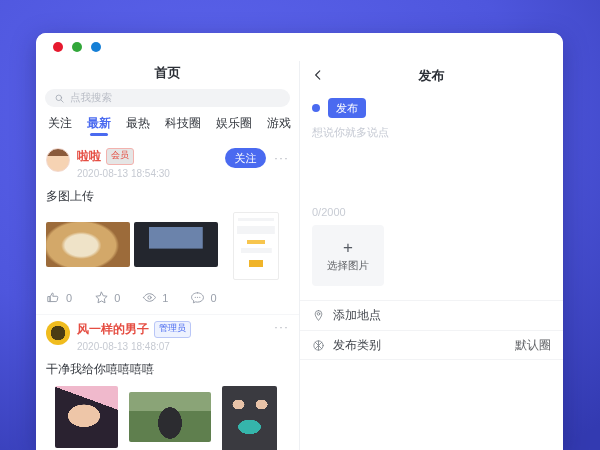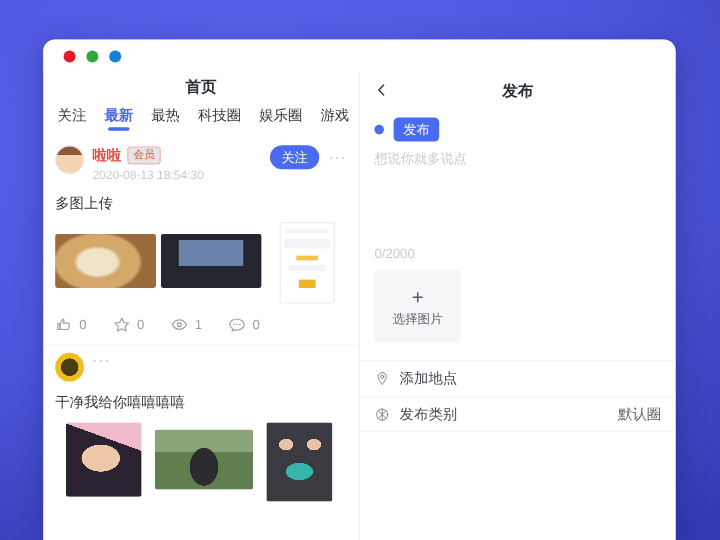--- a/index.html
+++ b/index.html
@@ -26,21 +26,21 @@
   .tab.active { color:#4a6af0; font-weight:bold; position:relative; }
   .tab.active::after { content:""; position:absolute; left:3px; right:3px; bottom:0;
     height:3px; border-radius:2px; background:#4a6af0; }
   .post { padding:6px 10px 0; }
   .post + .post { border-top:1px solid #f5f6f8; margin-top:2px; }
   .post-head { display:flex; align-items:flex-start; }
   .avatar { width:24px; height:24px; border-radius:50%; flex:none; margin-right:7px; }
   .avatar-boy { background:linear-gradient(180deg,#8a5a3b 0 34%,#f6d3b3 34%); border:1px solid #f3d9cf; }
   .avatar-coin { background:radial-gradient(circle at 50% 50%, #4a3c14 0 42%, #f0bc1e 44%); }
   .ph-meta { flex:1; min-width:0; }
-  .name-row { display:flex; align-items:center; gap:5px; }
+  .name-row { display:flex; gap:5px; }
   .author { font-size:12px; font-weight:bold; color:#e54d42; }
   .badge { font-size:9px; padding:1px 4px; border-radius:3px; line-height:1.2; }
   .badge-member { color:#e54d42; border:1px solid #f3b2ae; background:#e5e5e5; }
   .badge-admin  { color:#4a6af0; border:1px solid #b9c6f7; background:#eef2fe; }
   .post-time { font-size:10px; color:#c6cad2; margin-top:3px; }
   .head-right { display:flex; align-items:center; gap:8px; }
   .follow-btn { width:41px; height:20px; border:none; border-radius:11px; background:#4a6af0;
     color:#fff; font-size:11px; cursor:pointer; font-family:inherit; }
   .more-dots { font-size:12px; color:#b0b4bc; letter-spacing:1px; cursor:pointer; line-height:1; }
   .post-text { font-size:12px; color:#33373e; margin:9px 0 7px; }
@@ -106,20 +106,27 @@
       <span class="dot dot-red"></span>
       <span class="dot dot-green"></span>
       <span class="dot dot-blue"></span>
     </div>
 
     <div class="content">
 
       <div class="left-panel">
         <div class="lp-title">首页</div>
 
+        <div class="search-bar">
+          <svg width="11" height="11" viewBox="0 0 24 24">
+            <circle class="icon-g" cx="10.5" cy="10.5" r="6"></circle>
+              <path class="icon-g" d="M15.2 15.2 20 20"></path>
+          </svg>
+          <span>点我搜索</span>
+        </div>
 
         <div class="tabs">
           <span class="tab">关注</span>
           <span class="tab active">最新</span>
           <span class="tab">最热</span>
           <span class="tab">科技圈</span>
           <span class="tab">娱乐圈</span>
           <span class="tab">游戏</span>
         </div>
 
@@ -173,20 +180,27 @@
                   <circle cx="15.6" cy="11.7" r="1" fill="#9aa0ab"></circle>
               </svg>
               <span>0</span>
             </span>
           </div>
         </div>
 
         <div class="post">
           <div class="post-head">
             <span class="avatar avatar-coin"></span>
+            <div class="ph-meta">
+              <div class="name-row">
+                <span class="author">风一样的男子</span>
+                <span class="badge badge-admin">管理员</span>
+              </div>
+              <div class="post-time">2020-08-13 18:48:07</div>
+            </div>
             <div class="head-right">
               <span class="more-dots">···</span>
             </div>
           </div>
           <div class="post-text">干净我给你嘻嘻嘻嘻</div>
           <div class="imgrow2">
             <span class="img img-grad"></span>
             <span class="img img-campus"></span>
             <span class="img img-group"></span>
 

